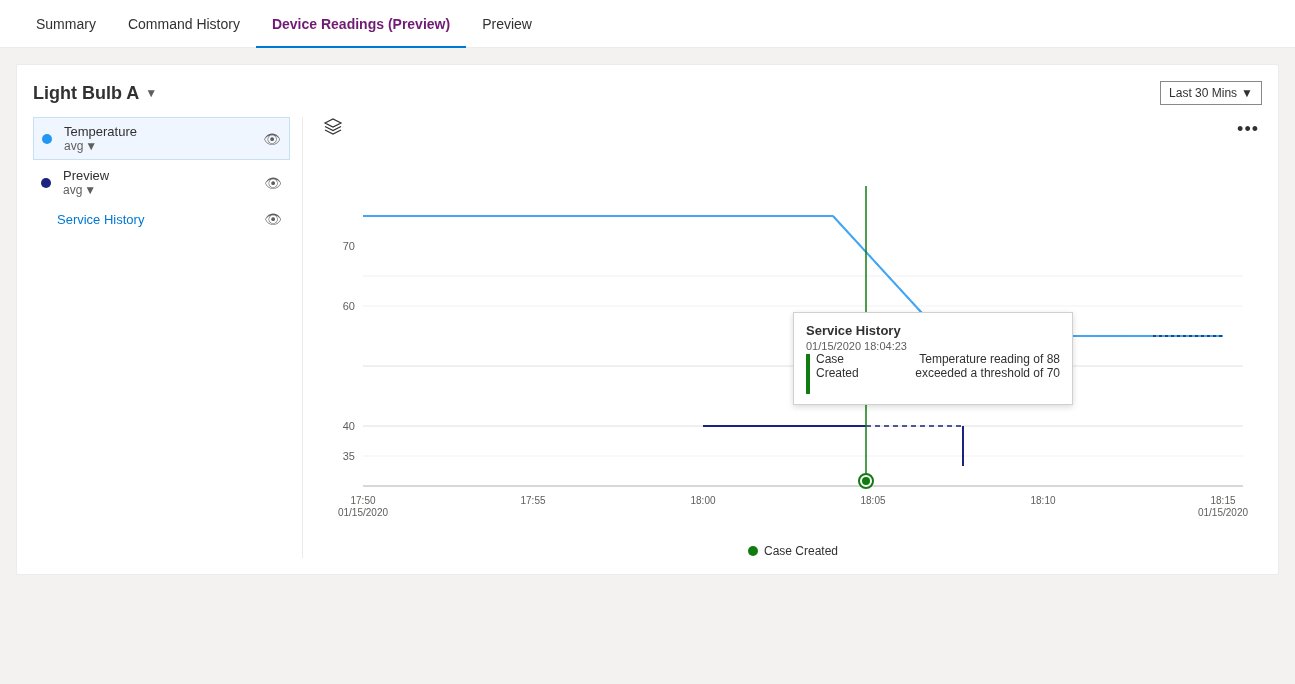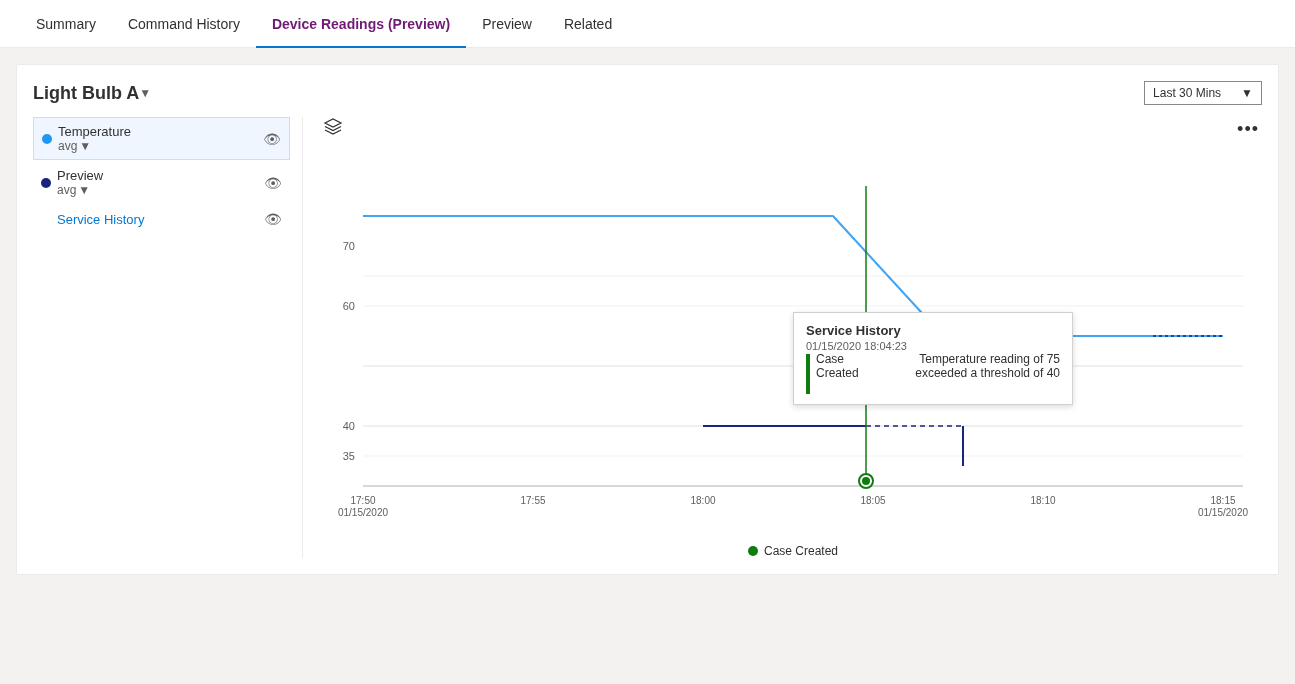--- a/index.html
+++ b/index.html
@@ -56,36 +56,37 @@
       align-items: center;
       margin-bottom: 12px;
     }
 
     .device-title {
       font-size: 18px;
       font-weight: 600;
       color: #323130;
       display: flex;
       align-items: center;
+      gap: 6px;
     }
 
     .dropdown-arrow {
       font-size: 12px;
       color: #605e5c;
     }
 
     .time-selector {
       border: 1px solid #8a8886;
       padding: 4px 8px;
       font-size: 12px;
       cursor: pointer;
       background: #fff;
       display: flex;
       align-items: center;
-      gap: 20px;
+      gap: 4px;
     }
 
     .chart-container {
       display: flex;
       gap: 0;
     }
 
     .legend-panel {
       width: 270px;
       flex-shrink: 0;
@@ -101,21 +102,21 @@
       margin-bottom: 2px;
     }
     .legend-item.active-bg {
       background: #f0f6ff;
       border: 1px solid #c7e0f4;
     }
 
     .legend-left {
       display: flex;
       align-items: center;
-      gap: 6px;
+      gap: 12px;
     }
 
     .legend-dot {
       width: 10px;
       height: 10px;
       border-radius: 50%;
       flex-shrink: 0;
     }
 
     .legend-label-group {
@@ -220,21 +221,20 @@
     }
   </style>
 </head>
 <body>
 
 <div class="top-nav">
   <div class="nav-item">Summary</div>
   <div class="nav-item">Command History</div>
   <div class="nav-item active">Device Readings (Preview)</div>
   <div class="nav-item">Preview</div>
-  <div class="nav-item">Related</div>
 </div>
 
 <div class="main-content">
   <div class="card">
 
     <div class="card-header">
       <div class="device-title">
         <span>Light Bulb A</span>
         <span class="dropdown-arrow">▼</span>
       </div>
@@ -358,21 +358,21 @@
         </svg>
 
         <div class="tooltip-box" style="top: 195px; left: 490px; width: 280px;">
           <div class="tooltip-title">Service History</div>
           <div class="tooltip-date">01/15/2020 18:04:23</div>
           <div class="tooltip-row">
             <div style="display:flex; align-items:flex-start; gap:6px;">
               <div style="width:4px; background:#107c10; height:40px; flex-shrink:0; margin-top:2px;"></div>
               <span class="tooltip-event">Case Created</span>
             </div>
-            <span class="tooltip-reading">Temperature reading of 75 exceeded a threshold of 40</span>
+            <span class="tooltip-reading">Temperature reading of 88 exceeded a threshold of 70</span>
           </div>
         </div>
 
         <div class="legend-bottom">
           <div class="green-dot-legend"></div>
           <span>Case Created</span>
         </div>
       </div>
     </div>
   </div>

